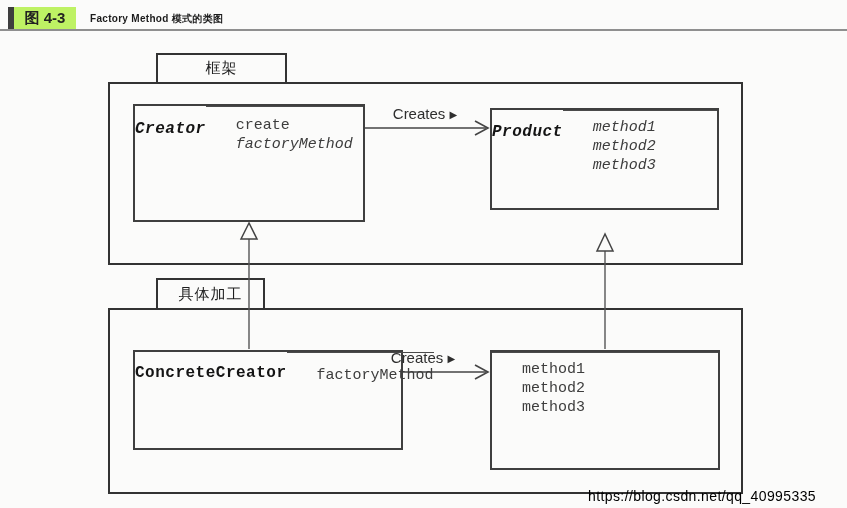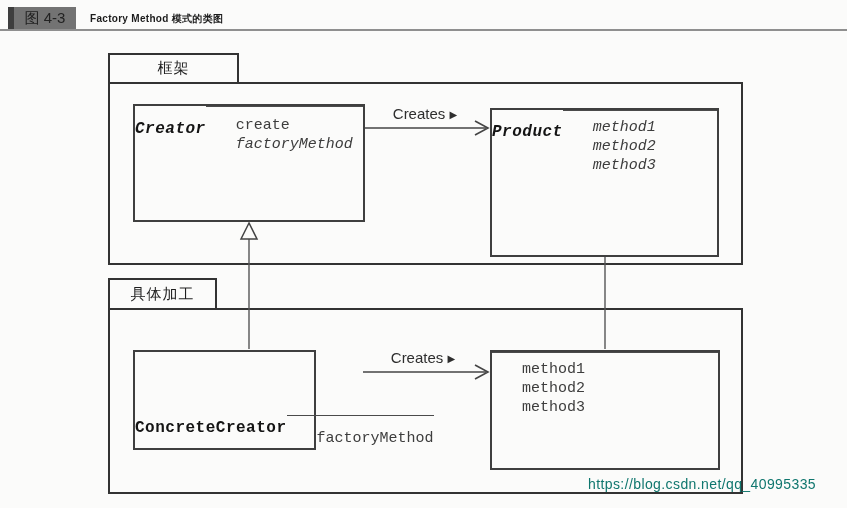--- a/index.html
+++ b/index.html
@@ -13,23 +13,23 @@
   }
   .abs { position: absolute; }
 
   
   .fig-accent {
     left: 8px; top: 7px; width: 6px; height: 23px;
     background: #3e3e3e;
   }
   .fig-badge {
     left: 14px; top: 7px; width: 62px; height: 23px;
-    background: #737373;
+    background: #bef264;
     display: flex; align-items: center; justify-content: center;
-    font-size: 15px; font-weight: normal; color: #222;
+    font-size: 15px; font-weight: bold; color: #222;
   }
   .fig-title {
     left: 90px; top: 8px; height: 22px;
     display: flex; align-items: center;
     font-size: 10px; font-weight: bold; color: #1c1c1c;
     letter-spacing: 0.3px;
   }
   .header-rule {
     left: 0; top: 29px; width: 847px; height: 0;
     border-top: 2px solid #8f8f8f;
@@ -38,20 +38,21 @@
   
   .pkg-body, .pkg-tab {
     border: 2px solid #333;
     background: transparent;
     box-sizing: border-box;
   }
   .pkg-tab {
     display: flex; align-items: center; justify-content: center;
     font-size: 15px; color: #1e1e1e; letter-spacing: 1px;
     background: #fbfbfa;
+    margin-left: 48px;
   }
   .pkg1-tab  { left: 108px; top: 53px;  width: 131px; height: 31px; }
   .pkg1-body { left: 108px; top: 82px;  width: 635px; height: 183px; }
   .pkg2-tab  { left: 108px; top: 278px; width: 109px; height: 32px; }
   .pkg2-body { left: 108px; top: 308px; width: 635px; height: 186px; }
 
   
   .uml-class {
     border: 2px solid #3f3f3f;
     background: #fbfbfa;
@@ -72,26 +73,26 @@
     padding-left: 30px;
     font-size: 15px; line-height: 19px; color: #3d3d3d;
   }
   .uml-methods .it { font-style: italic; }
 
   .box-creator          { left: 133px; top: 104px; width: 232px; height: 118px; }
   .box-creator .uml-title   { height: 46px; }
   .box-creator .uml-attrs   { height: 10px; }
   .box-creator .uml-methods { padding-top: 9px; }
 
-  .box-product          { left: 490px; top: 108px; width: 229px; height: 149px; }
+  .box-product          { left: 490px; top: 108px; width: 229px; height: 102px; }
   .box-product .uml-title   { height: 43px; }
   .box-product .uml-attrs   { height: 9px; }
   .box-product .uml-methods { padding-top: 7px; }
 
-  .box-ccreator         { left: 133px; top: 350px; width: 183px; height: 100px; align-items: flex-end; }
+  .box-ccreator         { left: 133px; top: 350px; width: 270px; height: 100px; }
   .box-ccreator .uml-title   { height: 41px; }
   .box-ccreator .uml-attrs   { height: 12px; }
   .box-ccreator .uml-methods { padding-top: 13px; }
 
   .box-cproduct         { left: 490px; top: 350px; width: 230px; height: 120px; }
   .box-cproduct .uml-title   { height: 40px; }
   .box-cproduct .uml-attrs   { height: 9px; }
   .box-cproduct .uml-methods { padding-top: 7px; }
 
   
@@ -100,22 +101,22 @@
     font-size: 15px; color: #2e2e2e;
   }
   .creates-label .tri { font-size: 10px; vertical-align: 1px; }
   .lbl1 { left: 360px; top: 105px; }
   .lbl2 { left: 358px; top: 349px; }
 
   svg.overlay { left: 0; top: 0; pointer-events: none; }
 
   
   .watermark {
-    left: 588px; top: 476px;
-    font-size: 14px; color: #0f766e; letter-spacing: 0.4px;
+    left: 588px; top: 488px;
+    font-size: 14px; color: #000000; letter-spacing: 0.4px;
   }
 </style>
 </head>
 <body>
 
 <div class="abs fig-accent"></div>
 <div class="abs fig-badge">图 4-3</div>
 <div class="abs fig-title">Factory Method 模式的类图</div>
 <div class="abs header-rule"></div>
 

